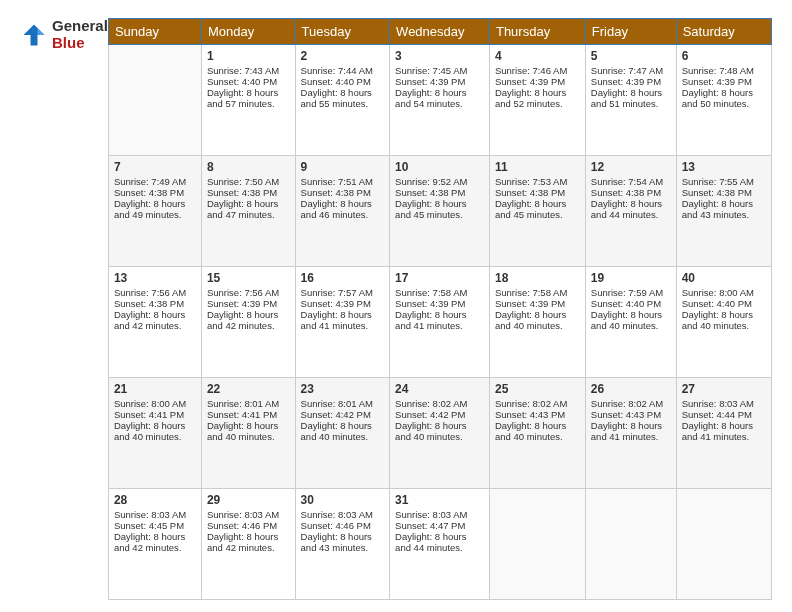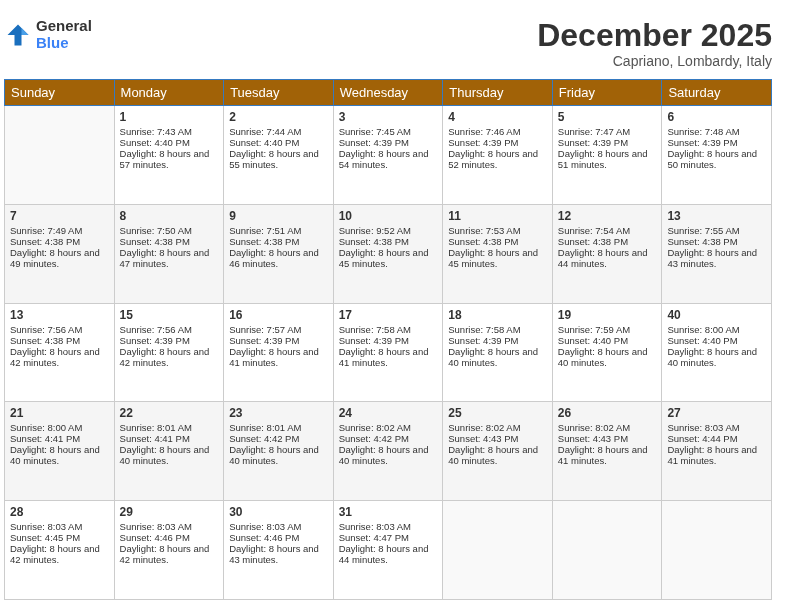--- a/index.html
+++ b/index.html
@@ -6,43 +6,43 @@
     body {
       font-family: Arial, sans-serif;
       background: #fff;
       width: 792px;
       height: 612px;
       overflow: hidden;
     }
     .page {
       width: 792px;
       height: 612px;
-      padding: 18px 20px 12px 4px;
+      padding: 18px 20px 12px 20px;
       display: flex;
-      flex-direction: column;
+      flex-direction: row;
     }
     .header {
       display: flex;
       justify-content: space-between;
       align-items: flex-start;
       margin-bottom: 10px;
     }
     .logo {
       display: flex;
       align-items: center;
     }
     .logo-text {
       display: flex;
       flex-direction: column;
       font-size: 15px;
       font-weight: bold;
       line-height: 1.1;
     }
     .logo-general { color: #333; }
-    .logo-blue { color: #3b82f6; }
+    .logo-blue { color: #b91c1c; }
     .logo-icon {
       width: 28px;
       height: 28px;
       margin-right: 4px;
     }
     .title-block {
       text-align: right;
     }
     .month-title {
       font-size: 32px;
@@ -99,24 +99,20 @@
     <div class="logo">
       <svg class="logo-icon" viewBox="0 0 32 32">
         <polygon points="16,4 28,16 20,16 20,28 12,28 12,16 4,16" fill="#1a6fbe"></polygon>
         <polygon points="20,8 28,16 20,16" fill="#4a9fe8"></polygon>
       </svg>
       <div class="logo-text">
         <span class="logo-general">General</span>
         <span class="logo-blue">Blue</span>
       </div>
     </div>
-    <div class="title-block">
-      <div class="month-title">December 2025</div>
-      <div class="location">Capriano, Lombardy, Italy</div>
-    </div>
   </div>
 
   <table class="calendar">
     <thead>
       <tr>
         <th>Sunday</th>
         <th>Monday</th>
         <th>Tuesday</th>
         <th>Wednesday</th>
         <th>Thursday</th>

